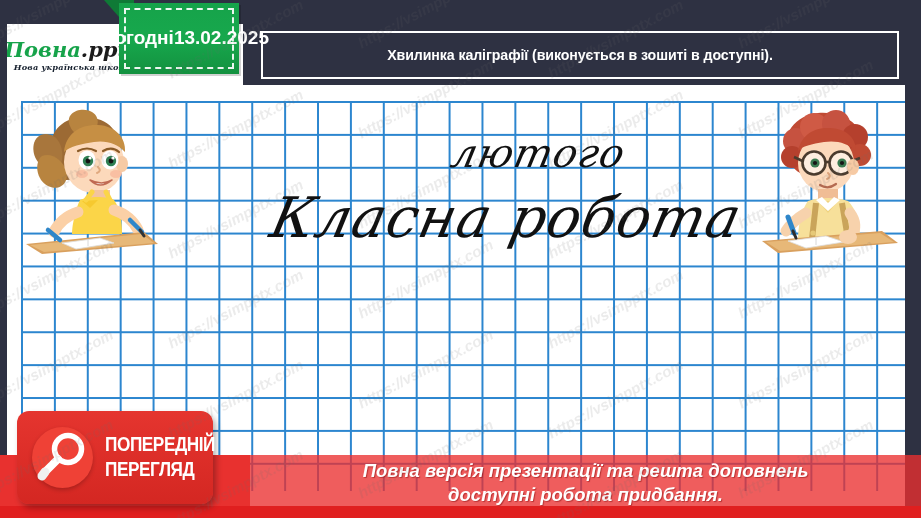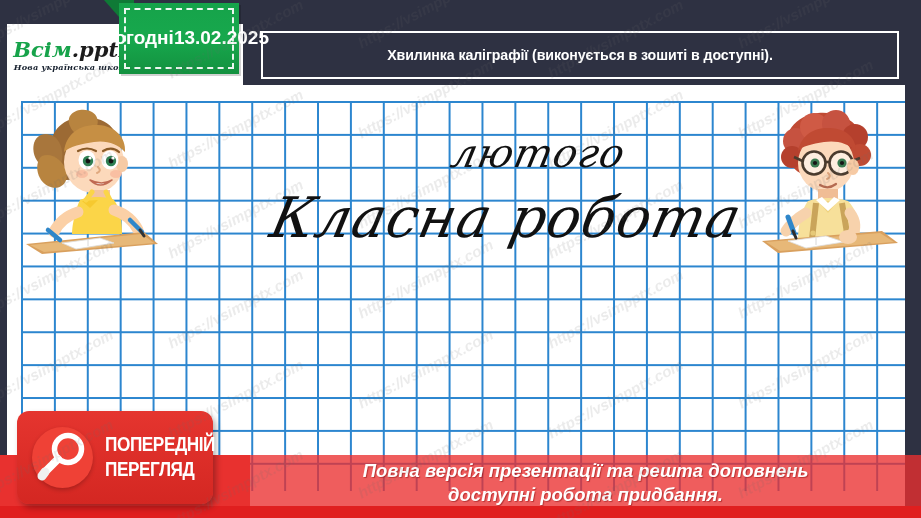--- a/index.html
+++ b/index.html
@@ -415,21 +415,21 @@
     </svg>
   </div>
 
   <div class="header-bar"></div>
   <div class="header-box">
     <div class="header-text">Хвилинка каліграфії (виконується в зошиті в доступні).</div>
   </div>
 
   <div class="logo-box">
     <div class="logo-main">
-      <span class="vsim">Всім</span><span class="dotp">.pptx</span>
+      <span class="vsim">Повна</span><span class="dotp">.pptx</span>
     </div>
     <div class="logo-sub">Нова українська школа</div>
   </div>
 
   <div class="badge-fold"></div>
   <div class="date-badge">
     <div class="date-line">Сьогодні</div>
     <div class="date-line">13.02.2025</div>
   </div>
 

